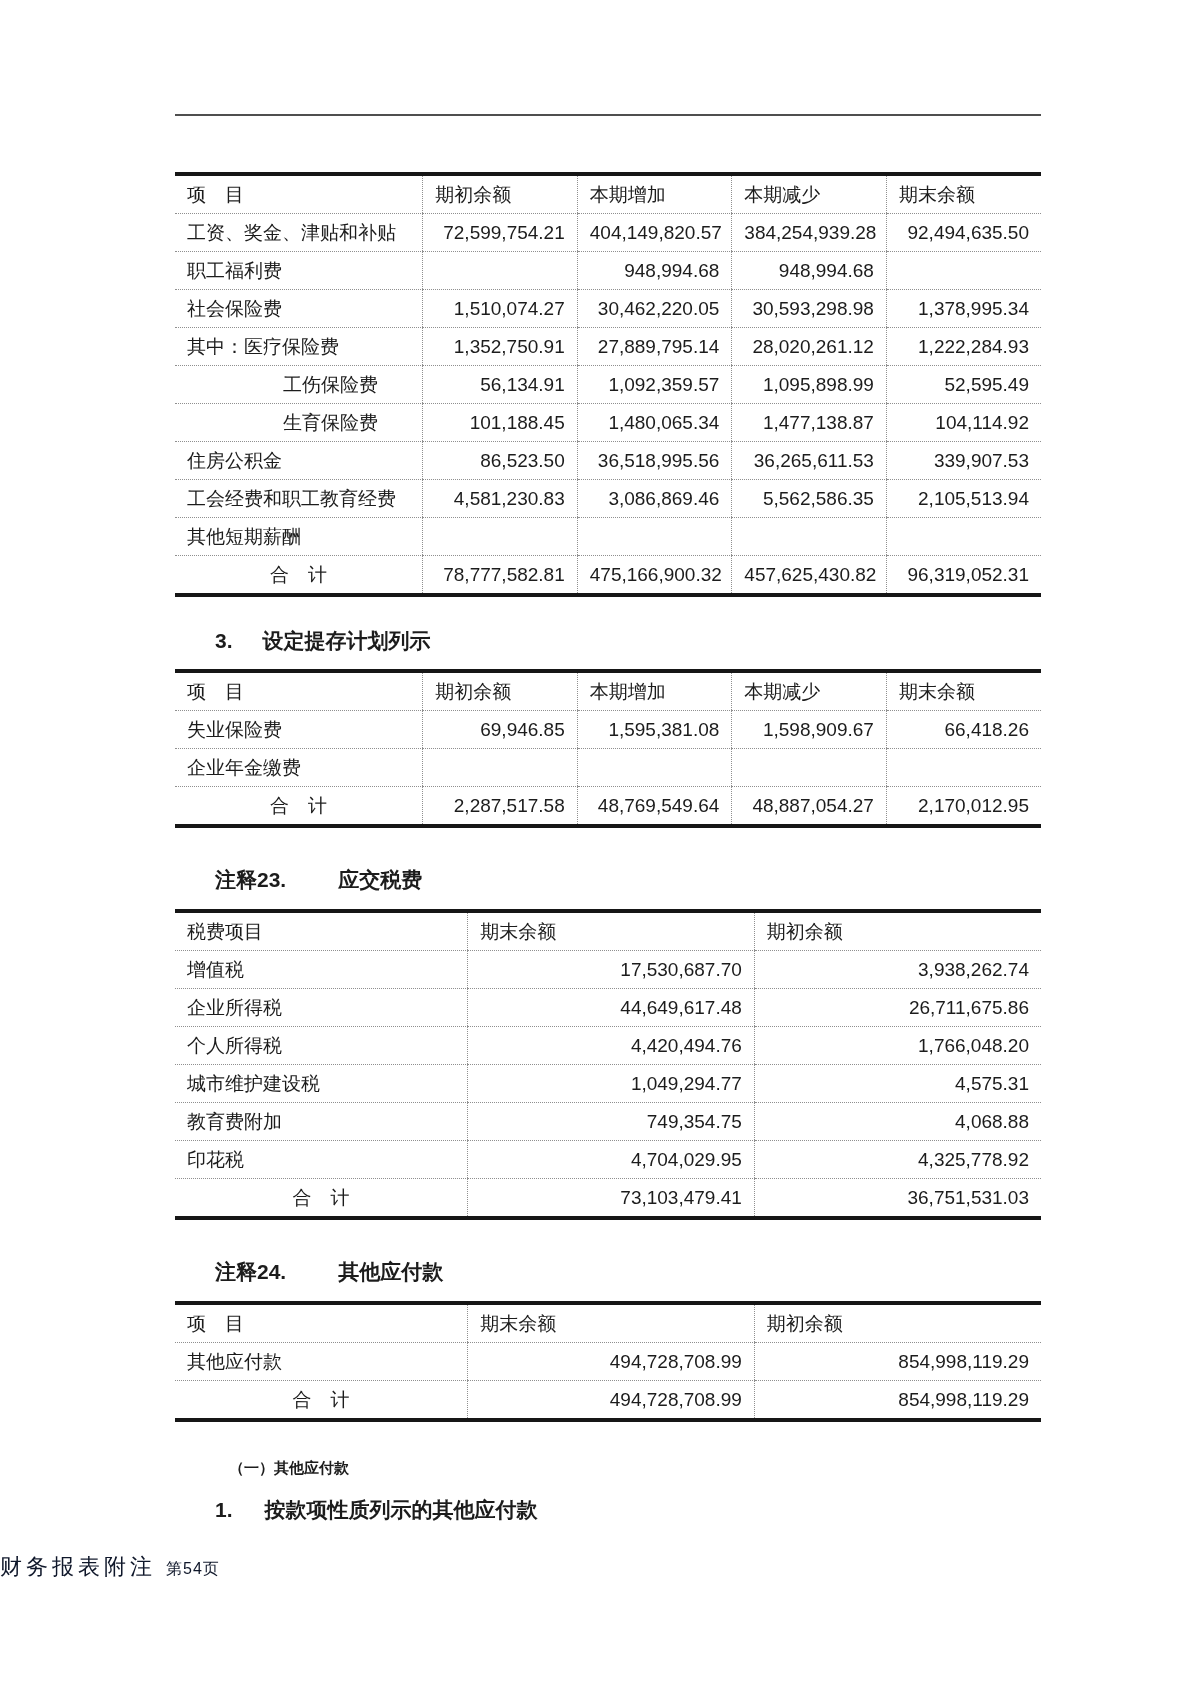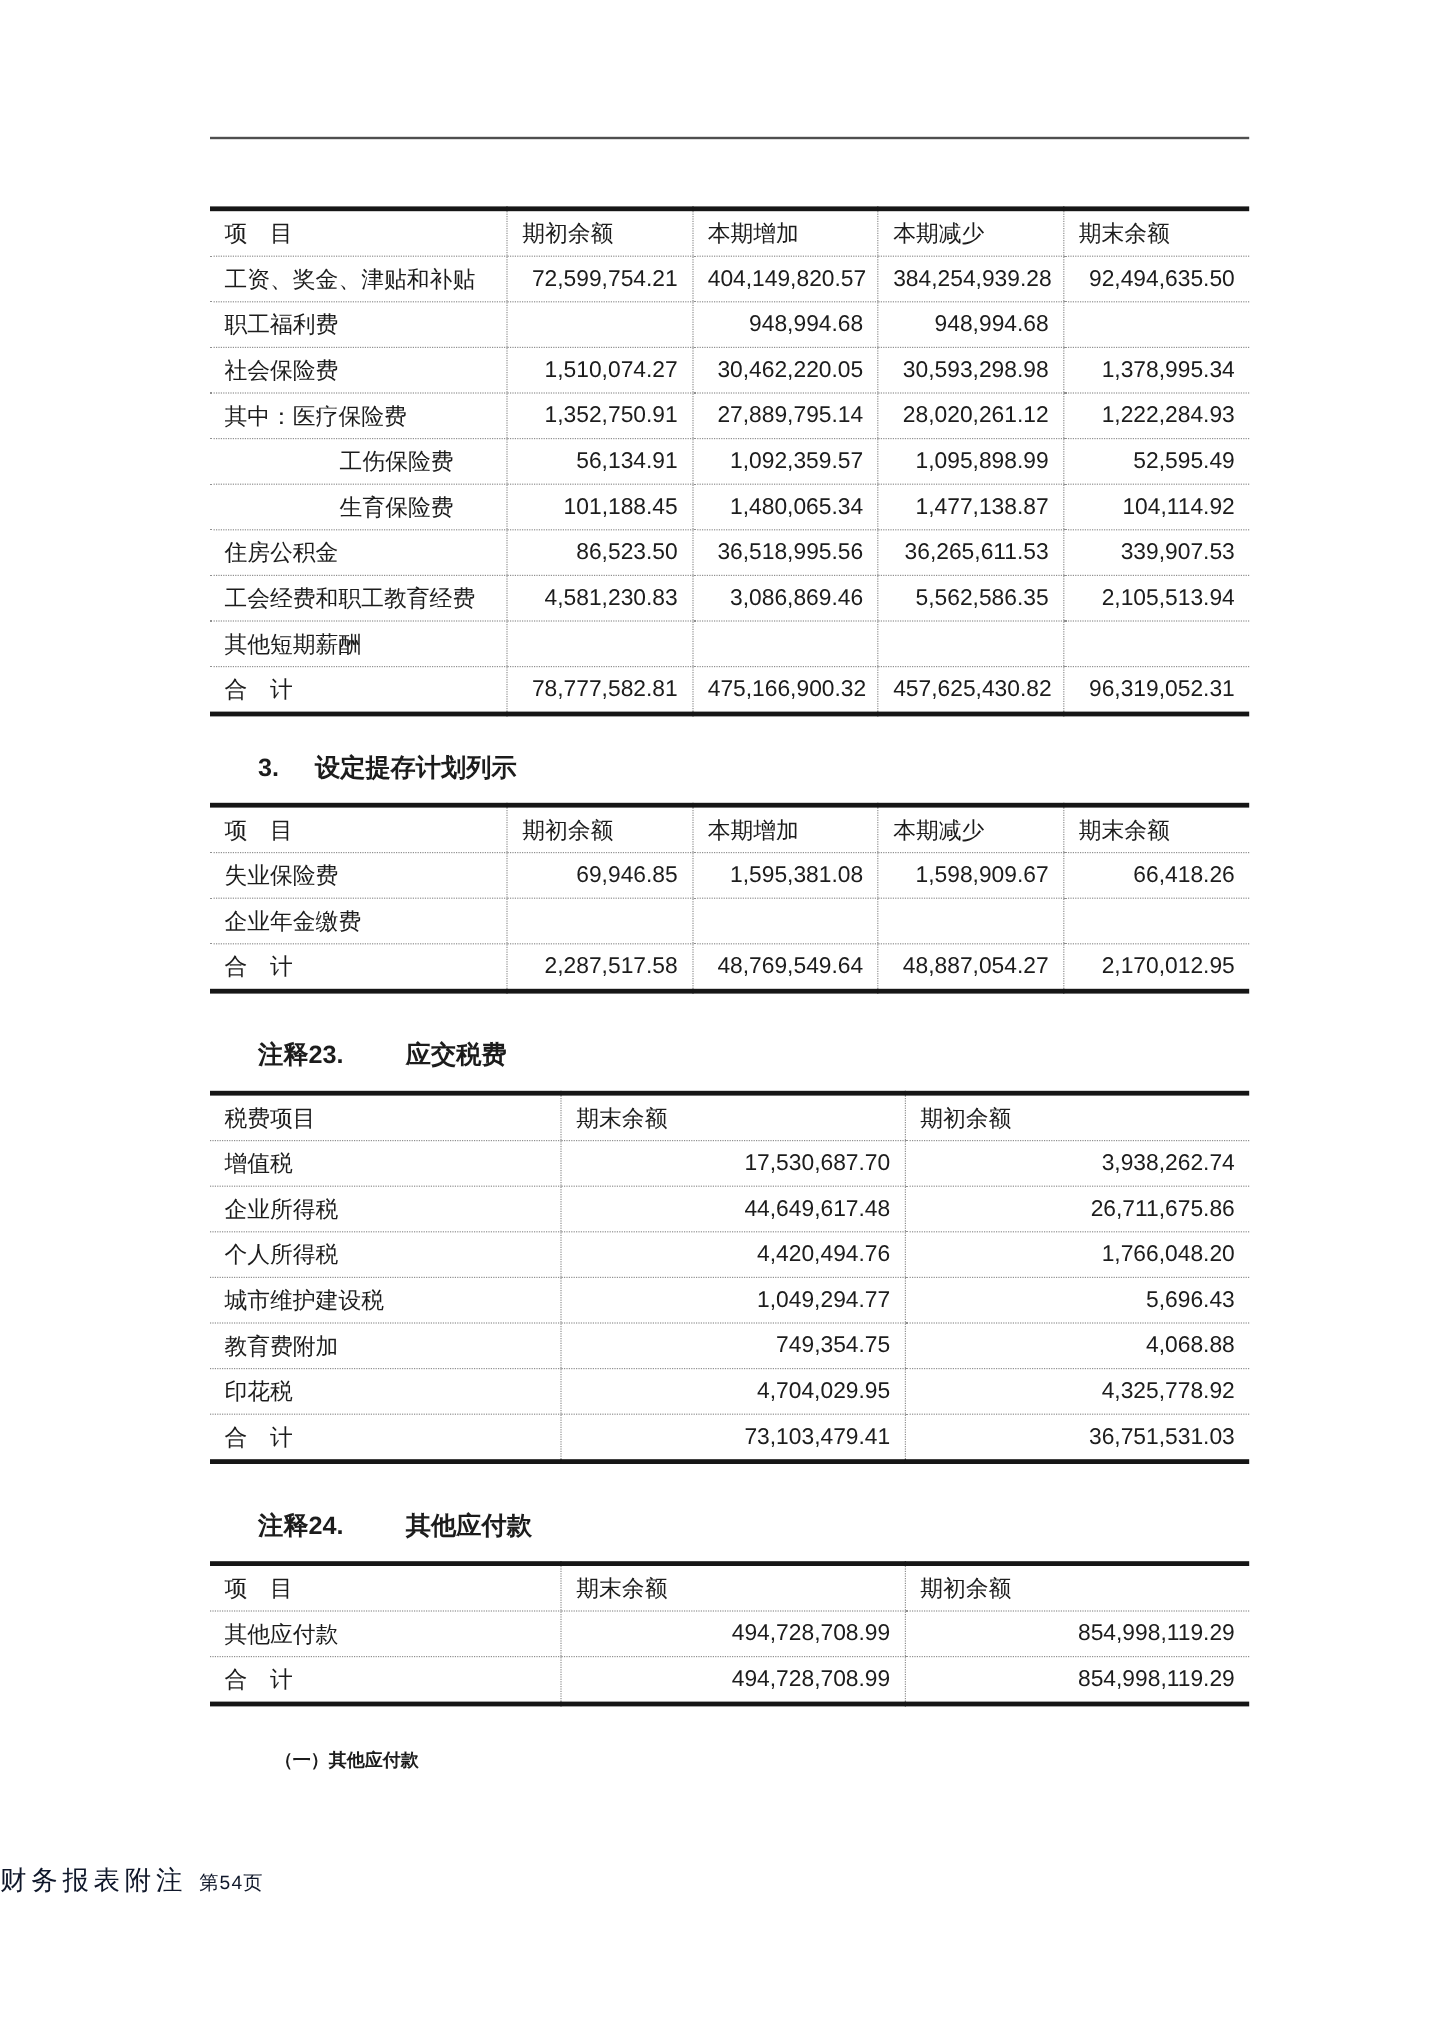--- a/index.html
+++ b/index.html
@@ -38,21 +38,21 @@
     font-weight:normal;
     border-bottom:1px dotted #8f8f8f;
     overflow:hidden;
     white-space:nowrap;
   }
   table.fin tr:last-child td{border-bottom:none;}
   table.fin th + th, table.fin td + td{border-left:1px dotted #8f8f8f;}
   table.fin th{text-align:left;}
   td.lbl{text-align:left;}
   td.lbl.ind{padding-left:108px;}
-  td.lbl.tot{}
+  td.lbl.tot{text-align:center;}
   td.num{
     text-align:right;
     font-size:18px;
     padding-right:14px;
     letter-spacing:0px;
   }
   
   col.c0-5{width:28.6%;} col.cn-5{width:17.85%;}
   
   col.c0-3{width:33.8%;} col.cn-3{width:33.1%;}
@@ -279,21 +279,21 @@
           <td class="num">26,711,675.86</td>
         </tr>
         <tr>
           <td class="lbl">个人所得税</td>
           <td class="num">4,420,494.76</td>
           <td class="num">1,766,048.20</td>
         </tr>
         <tr>
           <td class="lbl">城市维护建设税</td>
           <td class="num">1,049,294.77</td>
-          <td class="num">5,696.43</td>
+          <td class="num">4,575.31</td>
         </tr>
         <tr>
           <td class="lbl">教育费附加</td>
           <td class="num">749,354.75</td>
           <td class="num">4,068.88</td>
         </tr>
         <tr>
           <td class="lbl">印花税</td>
           <td class="num">4,704,029.95</td>
           <td class="num">4,325,778.92</td>
@@ -332,18 +332,21 @@
         <tr>
           <td class="lbl tot">合　计</td>
           <td class="num">494,728,708.99</td>
           <td class="num">854,998,119.29</td>
         </tr>
       </tbody>
     </table>
 
   <div class="sub-heading-1">（一）其他应付款</div>
 
+  <div class="sub-heading-2">
+    <span class="sub2-num">1.</span><span class="sub2-title">按款项性质列示的其他应付款</span>
+  </div>
 
 </div>
 
 <div class="footer">
   <span class="footer-title">财务报表附注</span><span class="footer-page">第54页</span>
 </div>
 
 </body></html>

